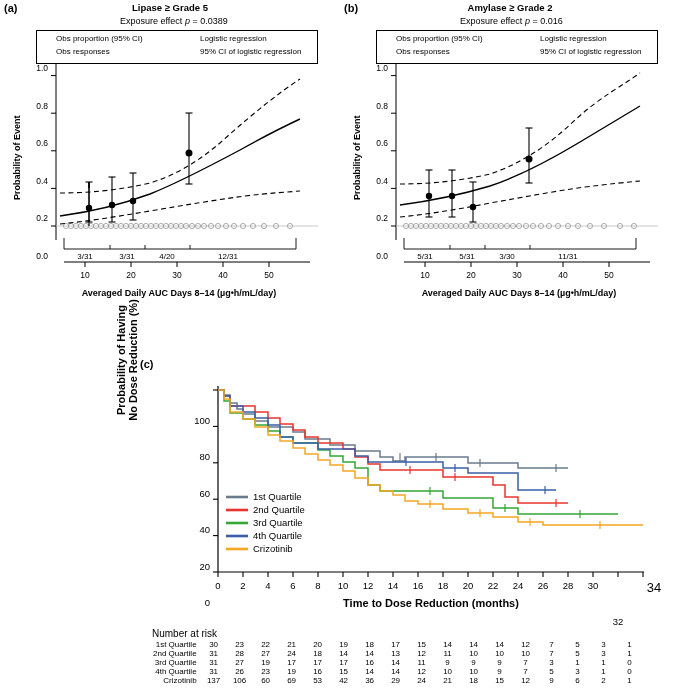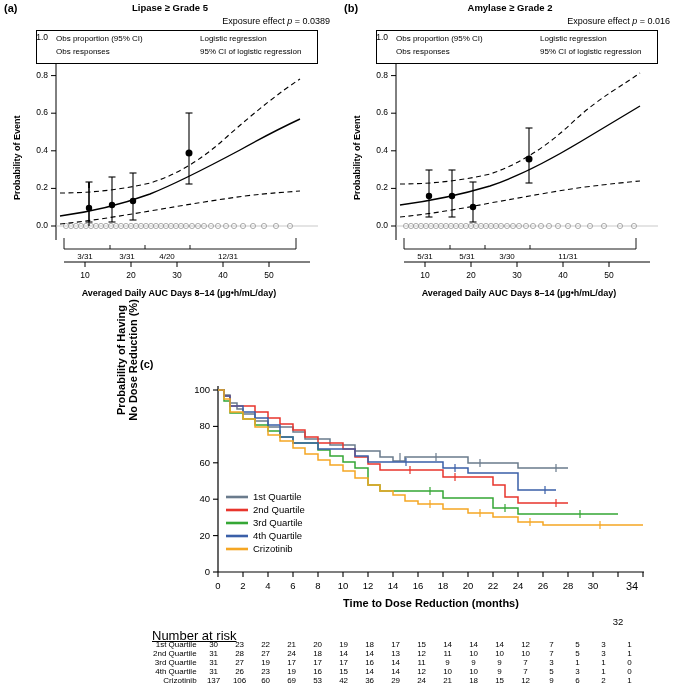--- a/index.html
+++ b/index.html
@@ -1,28 +1,28 @@
 <!DOCTYPE html>
 <html><head>
 <meta charset="utf-8">
 <style>
   html,body{margin:0;padding:0;}
   body{width:673px;height:695px;background:#ffffff;font-family:"Liberation Sans",sans-serif;color:#000;position:relative;overflow:hidden;}
   .panel-label{position:absolute;font-size:11px;font-weight:bold;}
   .panel-title{position:absolute;font-size:9.5px;font-weight:bold;text-align:center;}
-  .pval{position:absolute;font-size:9px;text-align:right;}
+  .pval{position:absolute;font-size:9px;}
   .pval i{font-style:italic;}
   .axis-title{position:absolute;font-size:9px;font-weight:bold;text-align:center;}
   .ylab{position:absolute;font-size:9px;font-weight:bold;transform-origin:0 0;transform:rotate(-90deg);white-space:nowrap;}
   .tick-lab{position:absolute;font-size:8.5px;text-align:center;}
-  .tick-lab-y{position:absolute;font-size:8.5px;text-align:right;}
+  .tick-lab-y{position:absolute;font-size:8.5px;text-align:right;margin-top:31px;}
   .frac{position:absolute;font-size:8px;text-align:center;}
   svg{position:absolute;top:0;left:0;overflow:visible;}
   .legend-box{position:absolute;border:1px solid #000;background:#fff;}
-  .nar-title{position:absolute;font-size:13px;text-decoration:underline;}
+  .nar-title{position:absolute;font-size:10px;}
   .nar-table{position:absolute;font-size:8px;border-collapse:collapse;}
   .nar-table td{padding:0 1px;text-align:center;white-space:nowrap;}
   .nar-table td.name{text-align:right;padding-right:4px;}
 </style>
 </head>
 <body>
 
 <div class="panel-label" style="left:4px;top:2px;">(a)</div>
 <div class="panel-title" style="left:40px;top:2px;width:260px;">Lipase ≥ Grade 5</div>
 <div class="pval" style="left:120px;top:16px;width:210px;"><span>Exposure effect </span><i>p</i><span> = 0.0389</span></div>
@@ -462,21 +462,21 @@
 <div class="tick-lab" style="left:383px;top:580px;width:20px;font-size:9.5px;">14</div>
 <div class="tick-lab" style="left:408px;top:580px;width:20px;font-size:9.5px;">16</div>
 <div class="tick-lab" style="left:433px;top:580px;width:20px;font-size:9.5px;">18</div>
 <div class="tick-lab" style="left:458px;top:580px;width:20px;font-size:9.5px;">20</div>
 <div class="tick-lab" style="left:483px;top:580px;width:20px;font-size:9.5px;">22</div>
 <div class="tick-lab" style="left:508px;top:580px;width:20px;font-size:9.5px;">24</div>
 <div class="tick-lab" style="left:533px;top:580px;width:20px;font-size:9.5px;">26</div>
 <div class="tick-lab" style="left:558px;top:580px;width:20px;font-size:9.5px;">28</div>
 <div class="tick-lab" style="left:583px;top:580px;width:20px;font-size:9.5px;">30</div>
 <div class="tick-lab" style="left:608px;top:616px;width:20px;font-size:9.5px;">32</div>
-<div class="tick-lab" style="left:622px;top:580px;width:20px;font-size:11px;">34</div>
+<div class="tick-lab" style="left:644px;top:580px;width:20px;font-size:13px;">34</div>
 
 <div class="axis-title" style="left:218px;top:597px;width:426px;font-size:11px;">Time to Dose Reduction (months)</div>
 
 <div style="position:absolute;left:253px;top:491px;font-size:9.5px;">1st Quartile</div>
 <div style="position:absolute;left:253px;top:504px;font-size:9.5px;">2nd Quartile</div>
 <div style="position:absolute;left:253px;top:517px;font-size:9.5px;">3rd Quartile</div>
 <div style="position:absolute;left:253px;top:530px;font-size:9.5px;">4th Quartile</div>
 <div style="position:absolute;left:253px;top:543px;font-size:9.5px;">Crizotinib</div>
 
 <div class="nar-title" style="left:152px;top:628px;">Number at risk</div>

